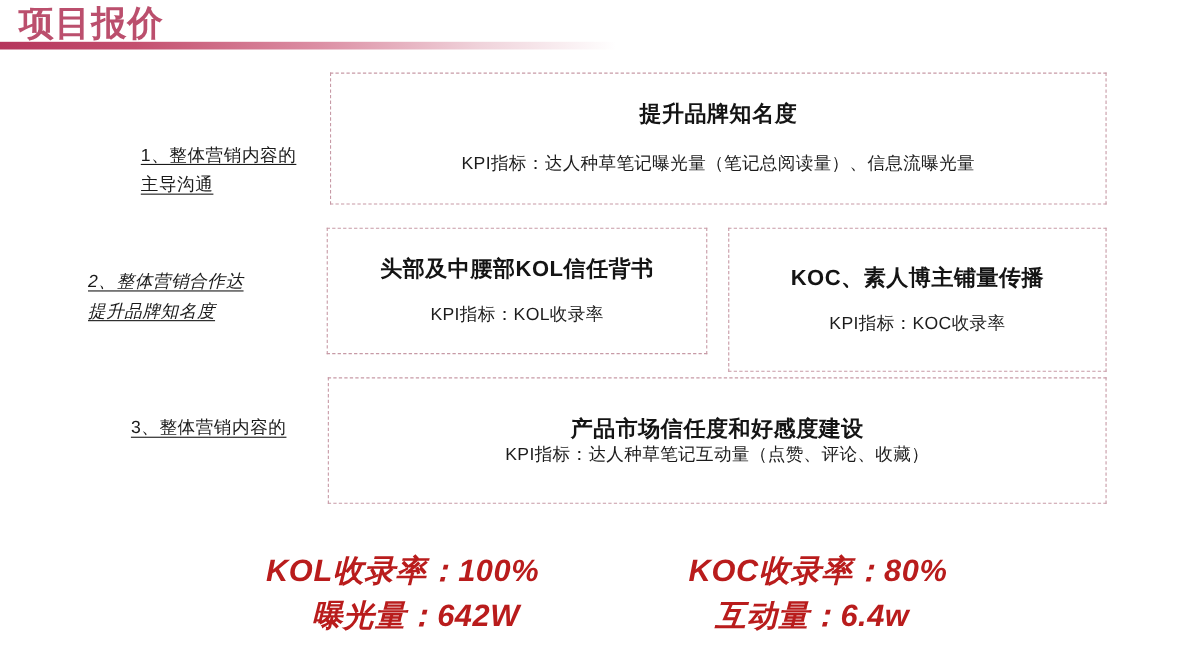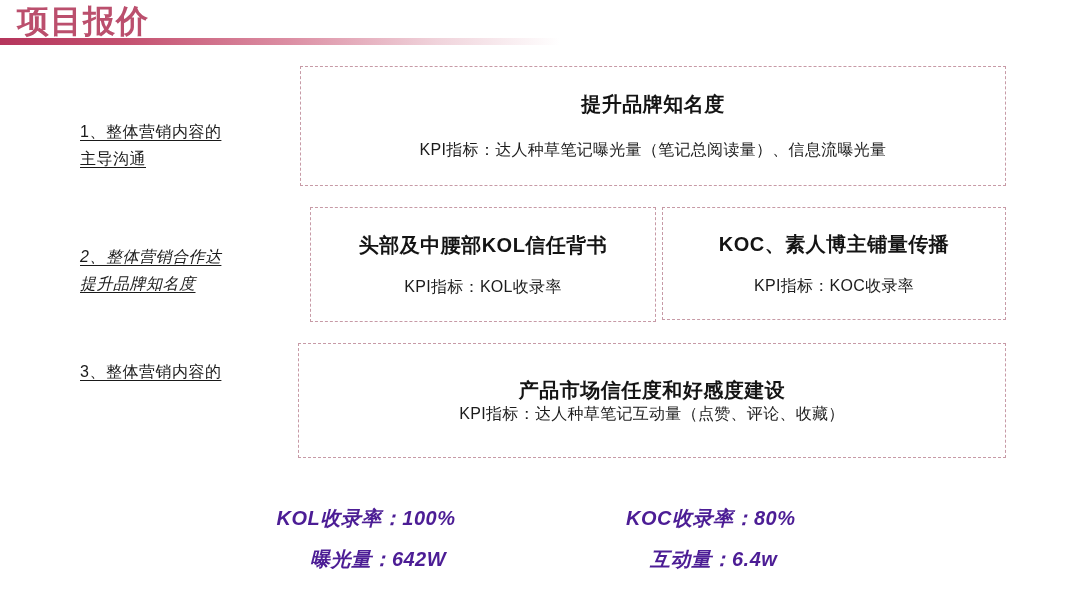--- a/index.html
+++ b/index.html
@@ -53,23 +53,23 @@
     line-height: 27px;
     color: #1a1a1a;
     letter-spacing: 0.5px;
   }
   .step .step-line {
     display: block;
     text-decoration: underline;
     text-underline-offset: 3px;
     text-decoration-thickness: 1px;
   }
-  #step-1 { top: 118px; }
+  #step-1 { top: 128px; margin-left: 48px; }
   #step-2 { top: 243px; font-style: italic; }
-  #step-3 { top: 358px; }
+  #step-3 { top: 376px; margin-left: 39px; }
 
   
   .kpi-box {
     position: absolute;
     border: 1.6px dashed #c79aa6;
     box-sizing: border-box;
     display: flex;
     flex-direction: column;
     align-items: center;
     justify-content: center;
@@ -94,51 +94,51 @@
 
   #box-brand {
     left: 300px;
     top: 66px;
     width: 706px;
     height: 120px;
   }
   #box-brand .kpi-title { margin-bottom: 22px; }
 
   #box-kol {
-    left: 310px;
+    left: 297px;
     top: 207px;
     width: 346px;
     height: 115px;
   }
   #box-kol .kpi-title { margin-bottom: 18px; }
 
   #box-koc {
     left: 662px;
     top: 207px;
     width: 344px;
-    height: 113px;
+    height: 131px;
   }
   #box-koc .kpi-title { margin-bottom: 18px; }
 
   #box-trust {
     left: 298px;
     top: 343px;
     width: 708px;
     height: 115px;
   }
   #box-trust .kpi-title { }
 
   
   .metrics-group {
     position: absolute;
     top: 498px;
     font-style: italic;
     font-weight: bold;
-    color: #4c1d95;
-    font-size: 20px;
+    color: #b91c1c;
+    font-size: 28px;
     line-height: 41px;
     letter-spacing: 0.5px;
     white-space: nowrap;
   }
   #metrics-kol {
     left: 216px;
     width: 300px;
     text-align: center;
   }
   #metrics-koc {

